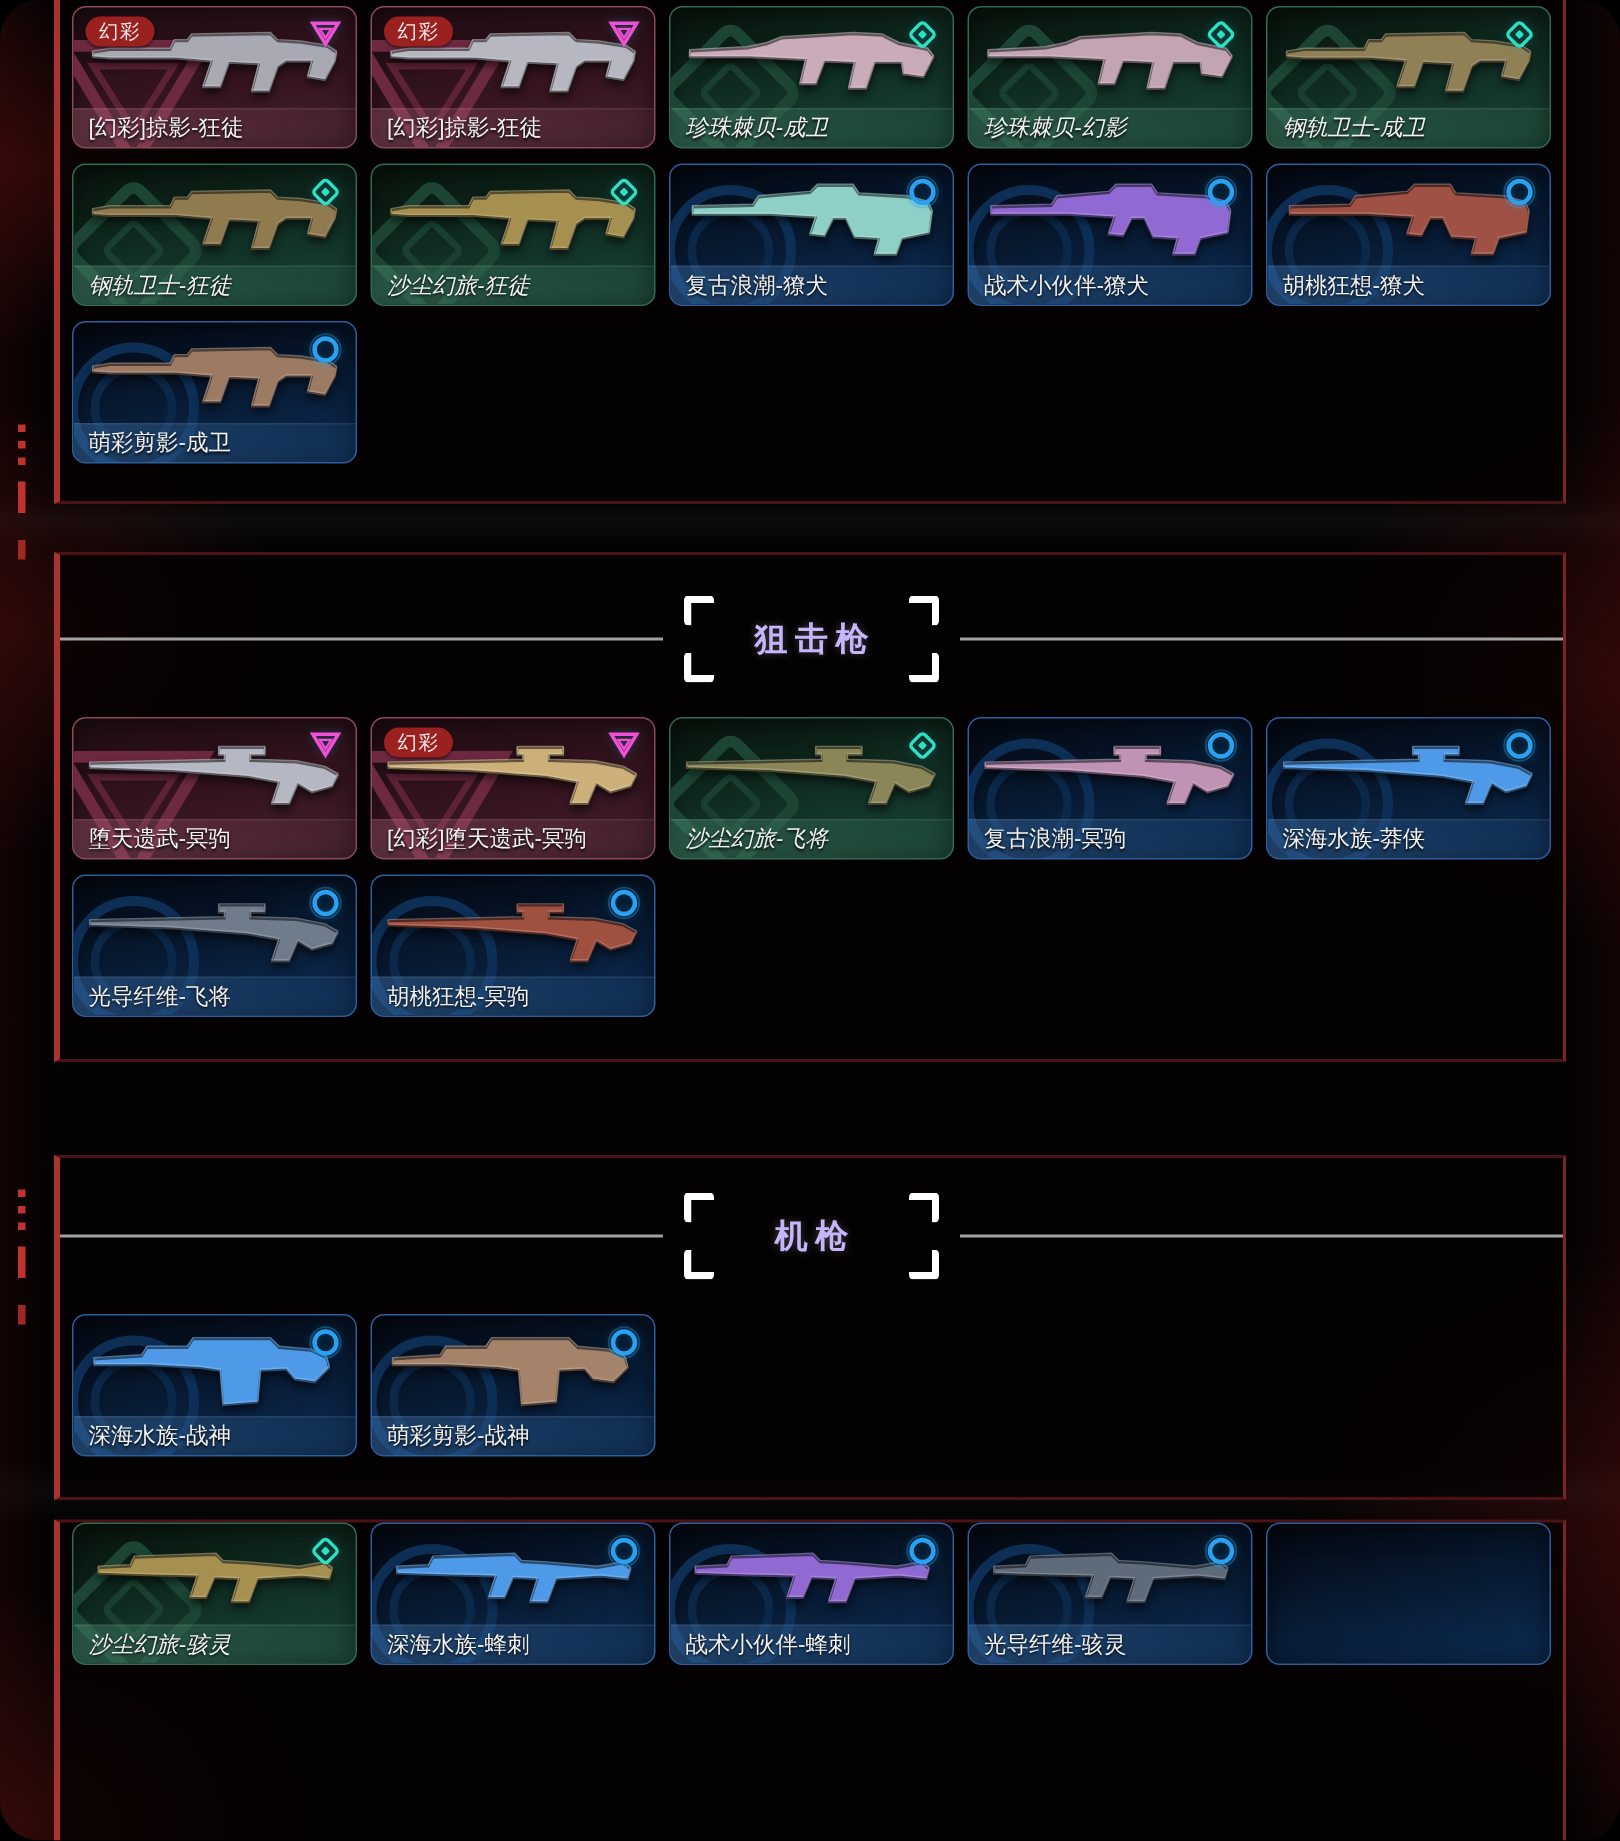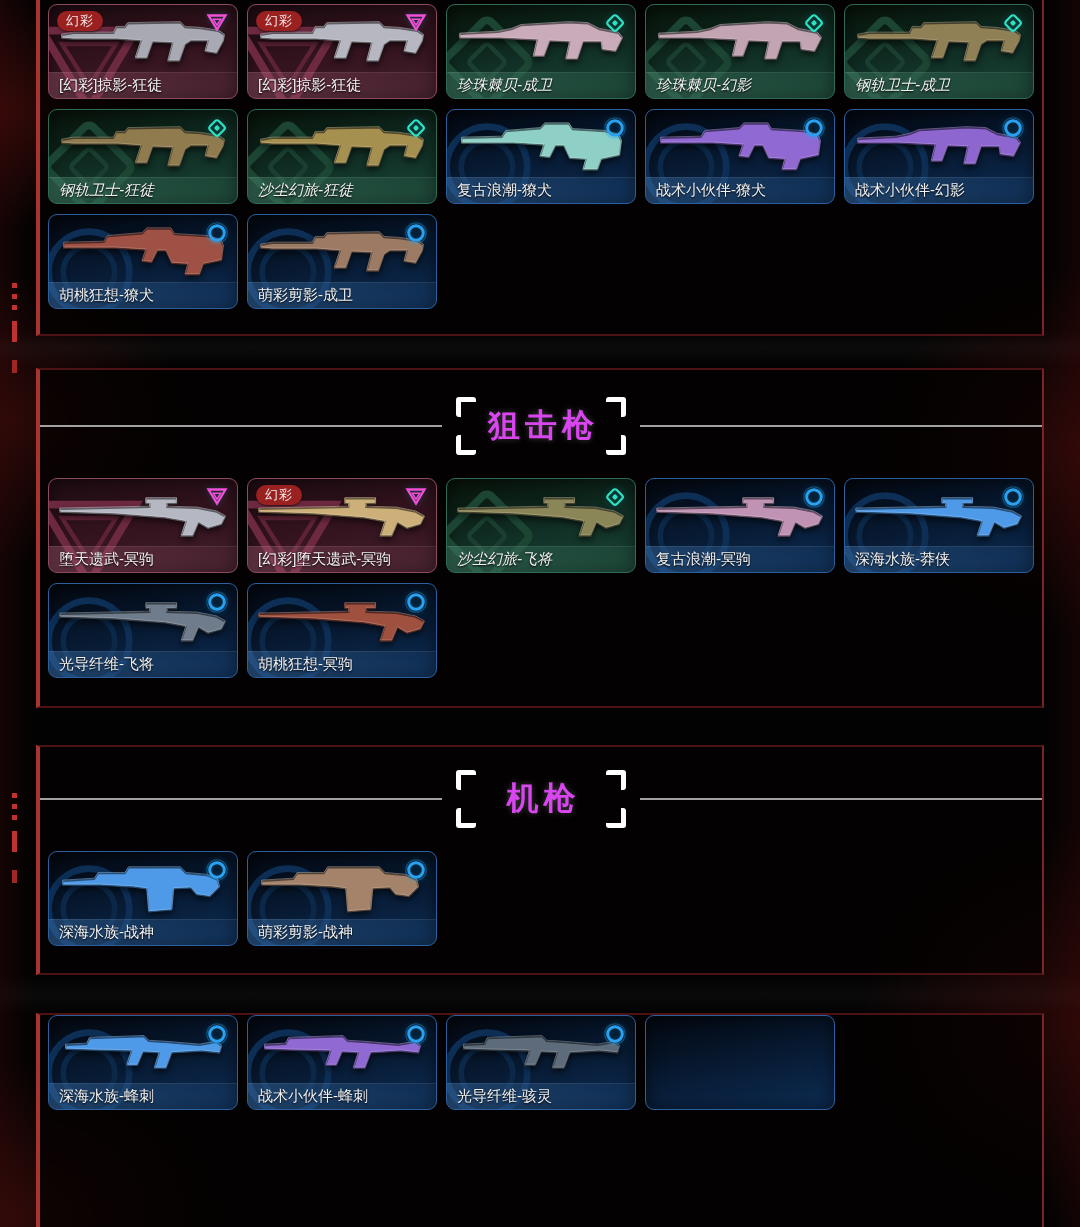--- a/index.html
+++ b/index.html
@@ -1,48 +1,48 @@
 <!DOCTYPE html>
 <html><head>
 <meta charset="utf-8">
 <style>
   html,body{margin:0;padding:0;background:#000;}
-  .page{position:relative;width:1080px;height:1227px;background:#020202;overflow:hidden;font-family:"Liberation Sans",sans-serif;}
+  .page{position:relative;width:1080px;height:1227px;background:#020202;overflow:hidden;font-family:"Liberation Sans",sans-serif;border-radius:26px;}
   .tex{position:absolute;inset:0;pointer-events:none;background:
     linear-gradient(90deg,rgba(70,10,10,.28),transparent 34px),
     linear-gradient(270deg,rgba(70,10,10,.25),transparent 36px),
     radial-gradient(230px 170px at 0px 110px,rgba(125,22,20,.38),transparent 70%),
     radial-gradient(260px 210px at 10px 420px,rgba(130,25,22,.30),transparent 70%),
     radial-gradient(300px 260px at 1080px 450px,rgba(125,22,20,.33),transparent 70%),
     radial-gradient(320px 280px at 1080px 1020px,rgba(125,22,20,.30),transparent 70%),
     radial-gradient(300px 220px at 15px 1215px,rgba(130,25,22,.33),transparent 70%),
     linear-gradient(180deg,transparent 332px,rgba(150,150,150,.06) 347px,transparent 366px),
     linear-gradient(180deg,transparent 975px,rgba(150,150,150,.05) 995px,transparent 1013px);}
   .ticks{position:absolute;left:11px;display:flex;flex-direction:column;align-items:center;gap:6px;width:6px;}
   .ticks .d{width:5px;height:5px;background:#c03131;}
   .ticks .b{width:5px;height:21px;background:#c03131;margin-top:5px;}
   .ticks .b2{width:5px;height:13px;background:#a12626;margin-top:12px;}
   .panel{position:absolute;left:36px;width:1008px;box-sizing:border-box;background:rgba(4,2,2,.72);
     border:2px solid #4d1214;border-left:4px solid #a93330;border-right:2px solid #7c2423;}
   .s0{top:-36px;height:372px;}
   .s1{top:368px;height:340px;}
-  .s2{top:745px;height:230px;}
+  .s2{top:770px;height:230px;}
   .s3{top:1013px;height:260px;}
   .sec-head{position:relative;height:60px;display:flex;align-items:center;justify-content:center;}
   .s1 .sec-head{margin:26px 0 22px;}
   .s2 .sec-head{margin:22px 0 22px;}
   .s3 .sec-head{margin:21px 0 22px;}
   .sec-head .line{flex:1;height:2px;background:#c9c9c9;opacity:.8;}
   .frame{position:relative;width:170px;height:58px;margin:0 14px;display:flex;align-items:center;justify-content:center;flex:none;}
   .frame .c{position:absolute;width:15px;height:15px;border:5px solid #fff;border-radius:3px;}
   .frame .tl{top:0;left:0;border-right:none;border-bottom:none;}
   .frame .tr{top:0;right:0;border-left:none;border-bottom:none;}
   .frame .bl{bottom:0;left:0;border-right:none;border-top:none;}
   .frame .br{bottom:0;right:0;border-left:none;border-top:none;}
-  .frame h2{margin:0;color:#d946ef;font-size:32px;font-weight:bold;letter-spacing:5px;padding-left:5px;white-space:nowrap;text-shadow:0 0 6px rgba(255,255,255,.25);}
+  .frame h2{margin:0;color:#c4b5fd;font-size:22px;font-weight:bold;letter-spacing:5px;padding-left:5px;white-space:nowrap;text-shadow:0 0 6px rgba(255,255,255,.25);}
   .grid{display:flex;flex-wrap:wrap;gap:10px 9px;padding:0 8px;}
   .s0 .grid{padding-top:38px;}
   .card{position:relative;width:190px;height:95px;box-sizing:border-box;border-radius:9px;overflow:hidden;
     box-shadow:inset 0 0 18px rgba(0,0,0,.55);}
   .card.pink{background:linear-gradient(168deg,#1e0c12 0%,#35141f 55%,#44202d 100%);border:1.5px solid #8c4a5c;}
   .card.green{background:linear-gradient(168deg,#071209 0%,#113026 55%,#1b4636 100%);border:1.5px solid #2f6b57;}
   .card.blue{background:linear-gradient(168deg,#03070f 0%,#081c36 55%,#0d2d55 100%);border:1.5px solid #2c5f9e;}
   .wm{position:absolute;left:-16px;bottom:-20px;width:112px;height:112px;}
   .gun{position:absolute;left:9px;top:5px;width:172px;height:60px;filter:drop-shadow(0 3px 3px rgba(0,0,0,.6));}
   .ricon{position:absolute;top:6px;right:8px;width:24px;height:24px;filter:drop-shadow(0 0 3px rgba(0,200,255,.25));}
@@ -214,35 +214,20 @@
             <circle cx="12" cy="12" r="10.2" fill="none" stroke="#2aa0f0" stroke-width="1.2" opacity="0.35"></circle>
           </svg>
           <div class="label">战术小伙伴-獠犬</div>
         </div>
         <div class="card blue">
           <svg class="wm" viewBox="0 0 100 100">
             <circle cx="50" cy="50" r="36" fill="none" stroke="#0d2e55" stroke-width="6"></circle>
             <circle cx="50" cy="50" r="23" fill="none" stroke="#0b2848" stroke-width="5"></circle>
           </svg>
           <svg class="gun" viewBox="0 0 180 60">
-            <path d="M4 24 L44 22 L58 19 L68 15 L118 12 L138 13 L150 19 L170 23 L174 28 L167 42 L153 40 L152 32 L133 32 L127 50 L115 50 L119 32 L98 31 L92 47 L81 47 L85 30 L46 28 L4 28 Z" fill="#8d66cf" stroke="#473368" stroke-width="1.4"></path>
-            <path d="M4 24 L44 22 L58 19 L68 15 L118 12 L138 13 L150 19 L170 23 L174 28 L167 42 L153 40 L152 32 L133 32 L127 50 L115 50 L119 32 L98 31 L92 47 L81 47 L85 30 L46 28 L4 28 Z" fill="none" stroke="#b59ce0" stroke-width="1" opacity="0.55" transform="translate(0 -1.2)"></path>
-          </svg>
-          <svg class="ricon" viewBox="0 0 24 24">
-            <circle cx="12" cy="12" r="7.3" fill="none" stroke="#2aa0f0" stroke-width="3"></circle>
-            <circle cx="12" cy="12" r="10.2" fill="none" stroke="#2aa0f0" stroke-width="1.2" opacity="0.35"></circle>
-          </svg>
-          <div class="label">战术小伙伴-幻影</div>
-        </div>
-        <div class="card blue">
-          <svg class="wm" viewBox="0 0 100 100">
-            <circle cx="50" cy="50" r="36" fill="none" stroke="#0d2e55" stroke-width="6"></circle>
-            <circle cx="50" cy="50" r="23" fill="none" stroke="#0b2848" stroke-width="5"></circle>
-          </svg>
-          <svg class="gun" viewBox="0 0 180 60">
             <path d="M6 23 L48 22 L52 16 L88 13 L93 8 L118 8 L122 14 L156 16 L170 20 L173 26 L171 41 L152 45 L148 56 L133 56 L136 45 L119 44 L113 31 L104 31 L98 43 L88 42 L92 30 L60 28 L6 28 Z" fill="#9e5144" stroke="#4f2922" stroke-width="1.4"></path>
             <path d="M6 23 L48 22 L52 16 L88 13 L93 8 L118 8 L122 14 L156 16 L170 20 L173 26 L171 41 L152 45 L148 56 L133 56 L136 45 L119 44 L113 31 L104 31 L98 43 L88 42 L92 30 L60 28 L6 28 Z" fill="none" stroke="#c08e85" stroke-width="1" opacity="0.55" transform="translate(0 -1.2)"></path>
           </svg>
           <svg class="ricon" viewBox="0 0 24 24">
             <circle cx="12" cy="12" r="7.3" fill="none" stroke="#2aa0f0" stroke-width="3"></circle>
             <circle cx="12" cy="12" r="10.2" fill="none" stroke="#2aa0f0" stroke-width="1.2" opacity="0.35"></circle>
           </svg>
           <div class="label">胡桃狂想-獠犬</div>
         </div>
         <div class="card blue">
@@ -426,20 +411,35 @@
             <circle cx="12" cy="12" r="7.3" fill="none" stroke="#2aa0f0" stroke-width="3"></circle>
             <circle cx="12" cy="12" r="10.2" fill="none" stroke="#2aa0f0" stroke-width="1.2" opacity="0.35"></circle>
           </svg>
           <div class="label">萌彩剪影-战神</div>
         </div>
       </div>
   </section>
 
   <section class="panel s3">
     <div class="grid">
+        <div class="card green">
+          <svg class="wm" viewBox="0 0 100 100">
+            <rect x="22" y="22" width="56" height="56" rx="6" transform="rotate(45 50 50)" fill="none" stroke="#1c4534" stroke-width="7"></rect>
+            <rect x="38" y="38" width="24" height="24" rx="3" transform="rotate(45 50 50)" fill="none" stroke="#1a3f30" stroke-width="4"></rect>
+          </svg>
+          <svg class="gun" viewBox="0 0 180 60">
+            <path d="M8 24 L30 23 L33 17 L90 15 L95 20 L112 21 L148 24 L166 21 L171 25 L169 32 L150 30 L119 32 L113 48 L101 48 L106 32 L89 31 L83 45 L72 45 L77 30 L35 29 L8 28 Z" fill="#a6904f" stroke="#534828" stroke-width="1.4"></path>
+            <path d="M8 24 L30 23 L33 17 L90 15 L95 20 L112 21 L148 24 L166 21 L171 25 L169 32 L150 30 L119 32 L113 48 L101 48 L106 32 L89 31 L83 45 L72 45 L77 30 L35 29 L8 28 Z" fill="none" stroke="#c5b78d" stroke-width="1" opacity="0.55" transform="translate(0 -1.2)"></path>
+          </svg>
+          <svg class="ricon" viewBox="0 0 24 24">
+            <rect x="5.8" y="5.8" width="12.4" height="12.4" rx="2.5" transform="rotate(45 12 12)" fill="none" stroke="#2be3c3" stroke-width="2.2"></rect>
+            <rect x="9.8" y="9.8" width="4.4" height="4.4" rx="1" transform="rotate(45 12 12)" fill="#2be3c3"></rect>
+          </svg>
+          <div class="label">沙尘幻旅-骇灵</div>
+        </div>
         <div class="card blue">
           <svg class="wm" viewBox="0 0 100 100">
             <circle cx="50" cy="50" r="36" fill="none" stroke="#0d2e55" stroke-width="6"></circle>
             <circle cx="50" cy="50" r="23" fill="none" stroke="#0b2848" stroke-width="5"></circle>
           </svg>
           <svg class="gun" viewBox="0 0 180 60">
             <path d="M8 24 L30 23 L33 17 L90 15 L95 20 L112 21 L148 24 L166 21 L171 25 L169 32 L150 30 L119 32 L113 48 L101 48 L106 32 L89 31 L83 45 L72 45 L77 30 L35 29 L8 28 Z" fill="#4e9ae8" stroke="#274d74" stroke-width="1.4"></path>
             <path d="M8 24 L30 23 L33 17 L90 15 L95 20 L112 21 L148 24 L166 21 L171 25 L169 32 L150 30 L119 32 L113 48 L101 48 L106 32 L89 31 L83 45 L72 45 L77 30 L35 29 L8 28 Z" fill="none" stroke="#8cbdf0" stroke-width="1" opacity="0.55" transform="translate(0 -1.2)"></path>
           </svg>
           <svg class="ricon" viewBox="0 0 24 24">

